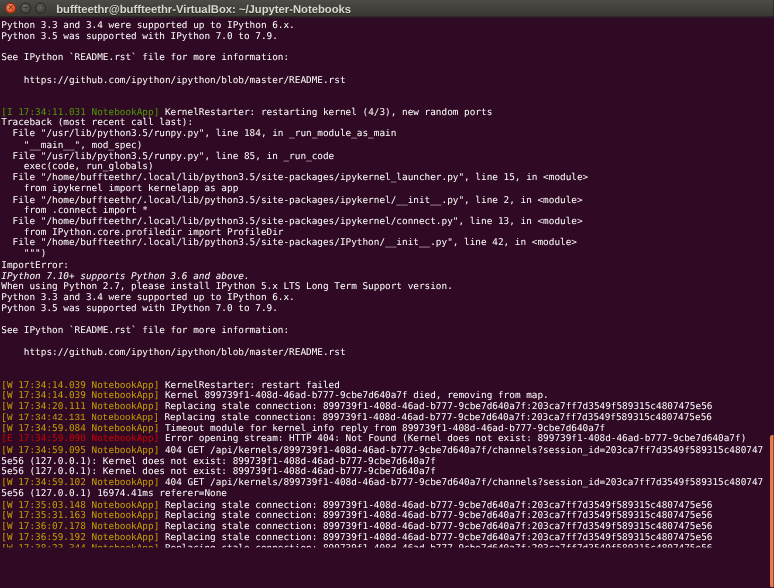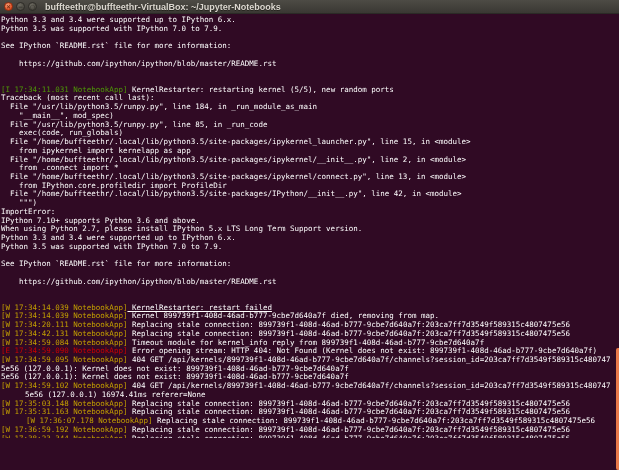--- a/index.html
+++ b/index.html
@@ -88,58 +88,58 @@
 
   <div class="terminal">
       <div class="line"><span style="color: rgb(255, 255, 255);">Python 3.3 and 3.4 were supported up to IPython 6.x.</span></div>
       <div class="line"><span style="color: rgb(255, 255, 255);">Python 3.5 was supported with IPython 7.0 to 7.9.</span></div>
       <div class="line"> </div>
       <div class="line"><span style="color: rgb(255, 255, 255);">See IPython `README.rst` file for more information:</span></div>
       <div class="line"> </div>
       <div class="line"><span style="color: rgb(255, 255, 255);">    https://github.com/ipython/ipython/blob/master/README.rst</span></div>
       <div class="line"> </div>
       <div class="line"> </div>
-      <div class="line"><span style="color: rgb(78, 154, 6);">[I 17:34:11.031 NotebookApp]</span><span style="color: rgb(255, 255, 255);"> KernelRestarter: restarting kernel (5/5), new random ports</span></div>
+      <div class="line"><span style="color: rgb(78, 154, 6);">[I 17:34:11.031 NotebookApp]</span><span style="color: rgb(255, 255, 255);"> KernelRestarter: restarting kernel (4/3), new random ports</span></div>
       <div class="line"><span style="color: rgb(255, 255, 255);">Traceback (most recent call last):</span></div>
       <div class="line"><span style="color: rgb(255, 255, 255);">  File "/usr/lib/python3.5/runpy.py", line 184, in _run_module_as_main</span></div>
       <div class="line"><span style="color: rgb(255, 255, 255);">    "__main__", mod_spec)</span></div>
       <div class="line"><span style="color: rgb(255, 255, 255);">  File "/usr/lib/python3.5/runpy.py", line 85, in _run_code</span></div>
       <div class="line"><span style="color: rgb(255, 255, 255);">    exec(code, run_globals)</span></div>
       <div class="line"><span style="color: rgb(255, 255, 255);">  File "/home/buffteethr/.local/lib/python3.5/site-packages/ipykernel_launcher.py", line 15, in &lt;module&gt;</span></div>
       <div class="line"><span style="color: rgb(255, 255, 255);">    from ipykernel import kernelapp as app</span></div>
       <div class="line"><span style="color: rgb(255, 255, 255);">  File "/home/buffteethr/.local/lib/python3.5/site-packages/ipykernel/__init__.py", line 2, in &lt;module&gt;</span></div>
       <div class="line"><span style="color: rgb(255, 255, 255); margin-top: 16px;">    from .connect import *</span></div>
       <div class="line"><span style="color: rgb(255, 255, 255);">  File "/home/buffteethr/.local/lib/python3.5/site-packages/ipykernel/connect.py", line 13, in &lt;module&gt;</span></div>
       <div class="line"><span style="color: rgb(255, 255, 255);">    from IPython.core.profiledir import ProfileDir</span></div>
       <div class="line"><span style="color: rgb(255, 255, 255);">  File "/home/buffteethr/.local/lib/python3.5/site-packages/IPython/__init__.py", line 42, in &lt;module&gt;</span></div>
       <div class="line"><span style="color: rgb(255, 255, 255);">    """)</span></div>
       <div class="line"><span style="color: rgb(255, 255, 255);">ImportError:</span></div>
-      <div class="line"><span style="color: rgb(255, 255, 255);">IPython 7.10+ supports Python 3.6 and above.</span></div>
+      <div class="line"><span style="color: rgb(255, 255, 255); font-style: italic;">IPython 7.10+ supports Python 3.6 and above.</span></div>
       <div class="line"><span style="color: rgb(255, 255, 255);">When using Python 2.7, please install IPython 5.x LTS Long Term Support version.</span></div>
       <div class="line"><span style="color: rgb(255, 255, 255);">Python 3.3 and 3.4 were supported up to IPython 6.x.</span></div>
       <div class="line"><span style="color: rgb(255, 255, 255);">Python 3.5 was supported with IPython 7.0 to 7.9.</span></div>
       <div class="line"> </div>
       <div class="line"><span style="color: rgb(255, 255, 255);">See IPython `README.rst` file for more information:</span></div>
       <div class="line"> </div>
       <div class="line"><span style="color: rgb(255, 255, 255);">    https://github.com/ipython/ipython/blob/master/README.rst</span></div>
       <div class="line"> </div>
       <div class="line"> </div>
-      <div class="line"><span style="color: rgb(196, 160, 0);">[W 17:34:14.039 NotebookApp]</span><span style="color: rgb(255, 255, 255); text-decoration: underline;"> KernelRestarter: restart failed</span></div>
+      <div class="line"><span style="color: rgb(196, 160, 0);">[W 17:34:14.039 NotebookApp]</span><span style="color: rgb(255, 255, 255);"> KernelRestarter: restart failed</span></div>
       <div class="line"><span style="color: rgb(196, 160, 0);">[W 17:34:14.039 NotebookApp]</span><span style="color: rgb(255, 255, 255);"> Kernel 899739f1-408d-46ad-b777-9cbe7d640a7f died, removing from map.</span></div>
       <div class="line"><span style="color: rgb(196, 160, 0);">[W 17:34:20.111 NotebookApp]</span><span style="color: rgb(255, 255, 255);"> Replacing stale connection: 899739f1-408d-46ad-b777-9cbe7d640a7f:203ca7ff7d3549f589315c4807475e56</span></div>
-      <div class="line"><span style="color: rgb(196, 160, 0);">[W 17:34:42.131 NotebookApp]</span><span style="color: rgb(255, 255, 255);"> Replacing stale connection: 899739f1-408d-46ad-b777-9cbe7d640a7f:203ca7ff7d3549f589315c4807475e56</span></div>
+      <div class="line"><span style="color: rgb(196, 160, 0); font-family: Liberation Mono, monospace;">[W 17:34:42.131 NotebookApp]</span><span style="color: rgb(255, 255, 255);"> Replacing stale connection: 899739f1-408d-46ad-b777-9cbe7d640a7f:203ca7ff7d3549f589315c4807475e56</span></div>
       <div class="line"><span style="color: rgb(196, 160, 0);">[W 17:34:59.084 NotebookApp]</span><span style="color: rgb(255, 255, 255);"> Timeout module for kernel_info reply from 899739f1-408d-46ad-b777-9cbe7d640a7f</span></div>
       <div class="line"><span style="color: rgb(204, 0, 0);">[E 17:34:59.090 NotebookApp]</span><span style="color: rgb(255, 255, 255);"> Error opening stream: HTTP 404: Not Found (Kernel does not exist: 899739f1-408d-46ad-b777-9cbe7d640a7f)</span></div>
       <div class="line"><span style="color: rgb(196, 160, 0);">[W 17:34:59.095 NotebookApp]</span><span style="color: rgb(255, 255, 255);"> 404 GET /api/kernels/899739f1-408d-46ad-b777-9cbe7d640a7f/channels?session_id=203ca7ff7d3549f589315c480747</span></div>
       <div class="line"><span style="color: rgb(255, 255, 255);">5e56 (127.0.0.1): Kernel does not exist: 899739f1-408d-46ad-b777-9cbe7d640a7f</span></div>
       <div class="line"><span style="color: rgb(255, 255, 255);">5e56 (127.0.0.1): Kernel does not exist: 899739f1-408d-46ad-b777-9cbe7d640a7f</span></div>
       <div class="line"><span style="color: rgb(196, 160, 0);">[W 17:34:59.102 NotebookApp]</span><span style="color: rgb(255, 255, 255);"> 404 GET /api/kernels/899739f1-408d-46ad-b777-9cbe7d640a7f/channels?session_id=203ca7ff7d3549f589315c480747</span></div>
-      <div class="line"><span style="color: rgb(255, 255, 255); margin-left: 24px;">5e56 (127.0.0.1) 16974.41ms referer=None</span></div>
+      <div class="line"><span style="color: rgb(255, 255, 255);">5e56 (127.0.0.1) 16974.41ms referer=None</span></div>
       <div class="line"><span style="color: rgb(196, 160, 0);">[W 17:35:03.148 NotebookApp]</span><span style="color: rgb(255, 255, 255);"> Replacing stale connection: 899739f1-408d-46ad-b777-9cbe7d640a7f:203ca7ff7d3549f589315c4807475e56</span></div>
       <div class="line"><span style="color: rgb(196, 160, 0);">[W 17:35:31.163 NotebookApp]</span><span style="color: rgb(255, 255, 255);"> Replacing stale connection: 899739f1-408d-46ad-b777-9cbe7d640a7f:203ca7ff7d3549f589315c4807475e56</span></div>
-      <div class="line"><span style="color: rgb(196, 160, 0); padding-left: 25px;">[W 17:36:07.178 NotebookApp]</span><span style="color: rgb(255, 255, 255);"> Replacing stale connection: 899739f1-408d-46ad-b777-9cbe7d640a7f:203ca7ff7d3549f589315c4807475e56</span></div>
+      <div class="line"><span style="color: rgb(196, 160, 0);">[W 17:36:07.178 NotebookApp]</span><span style="color: rgb(255, 255, 255);"> Replacing stale connection: 899739f1-408d-46ad-b777-9cbe7d640a7f:203ca7ff7d3549f589315c4807475e56</span></div>
       <div class="line"><span style="color: rgb(196, 160, 0);">[W 17:36:59.192 NotebookApp]</span><span style="color: rgb(255, 255, 255);"> Replacing stale connection: 899739f1-408d-46ad-b777-9cbe7d640a7f:203ca7ff7d3549f589315c4807475e56</span></div>
       <div class="line"><span style="color: rgb(196, 160, 0);">[W 17:38:23.344 NotebookApp]</span><span style="color: rgb(255, 255, 255);"> Replacing stale connection: 899739f1-408d-46ad-b777-9cbe7d640a7f:203ca7ff7d3549f589315c4807475e56</span></div>
     </div>
 
   <div class="scroll-thumb" style="background: rgb(232, 121, 74);"></div>
 
 </div>
 
 </body></html>

